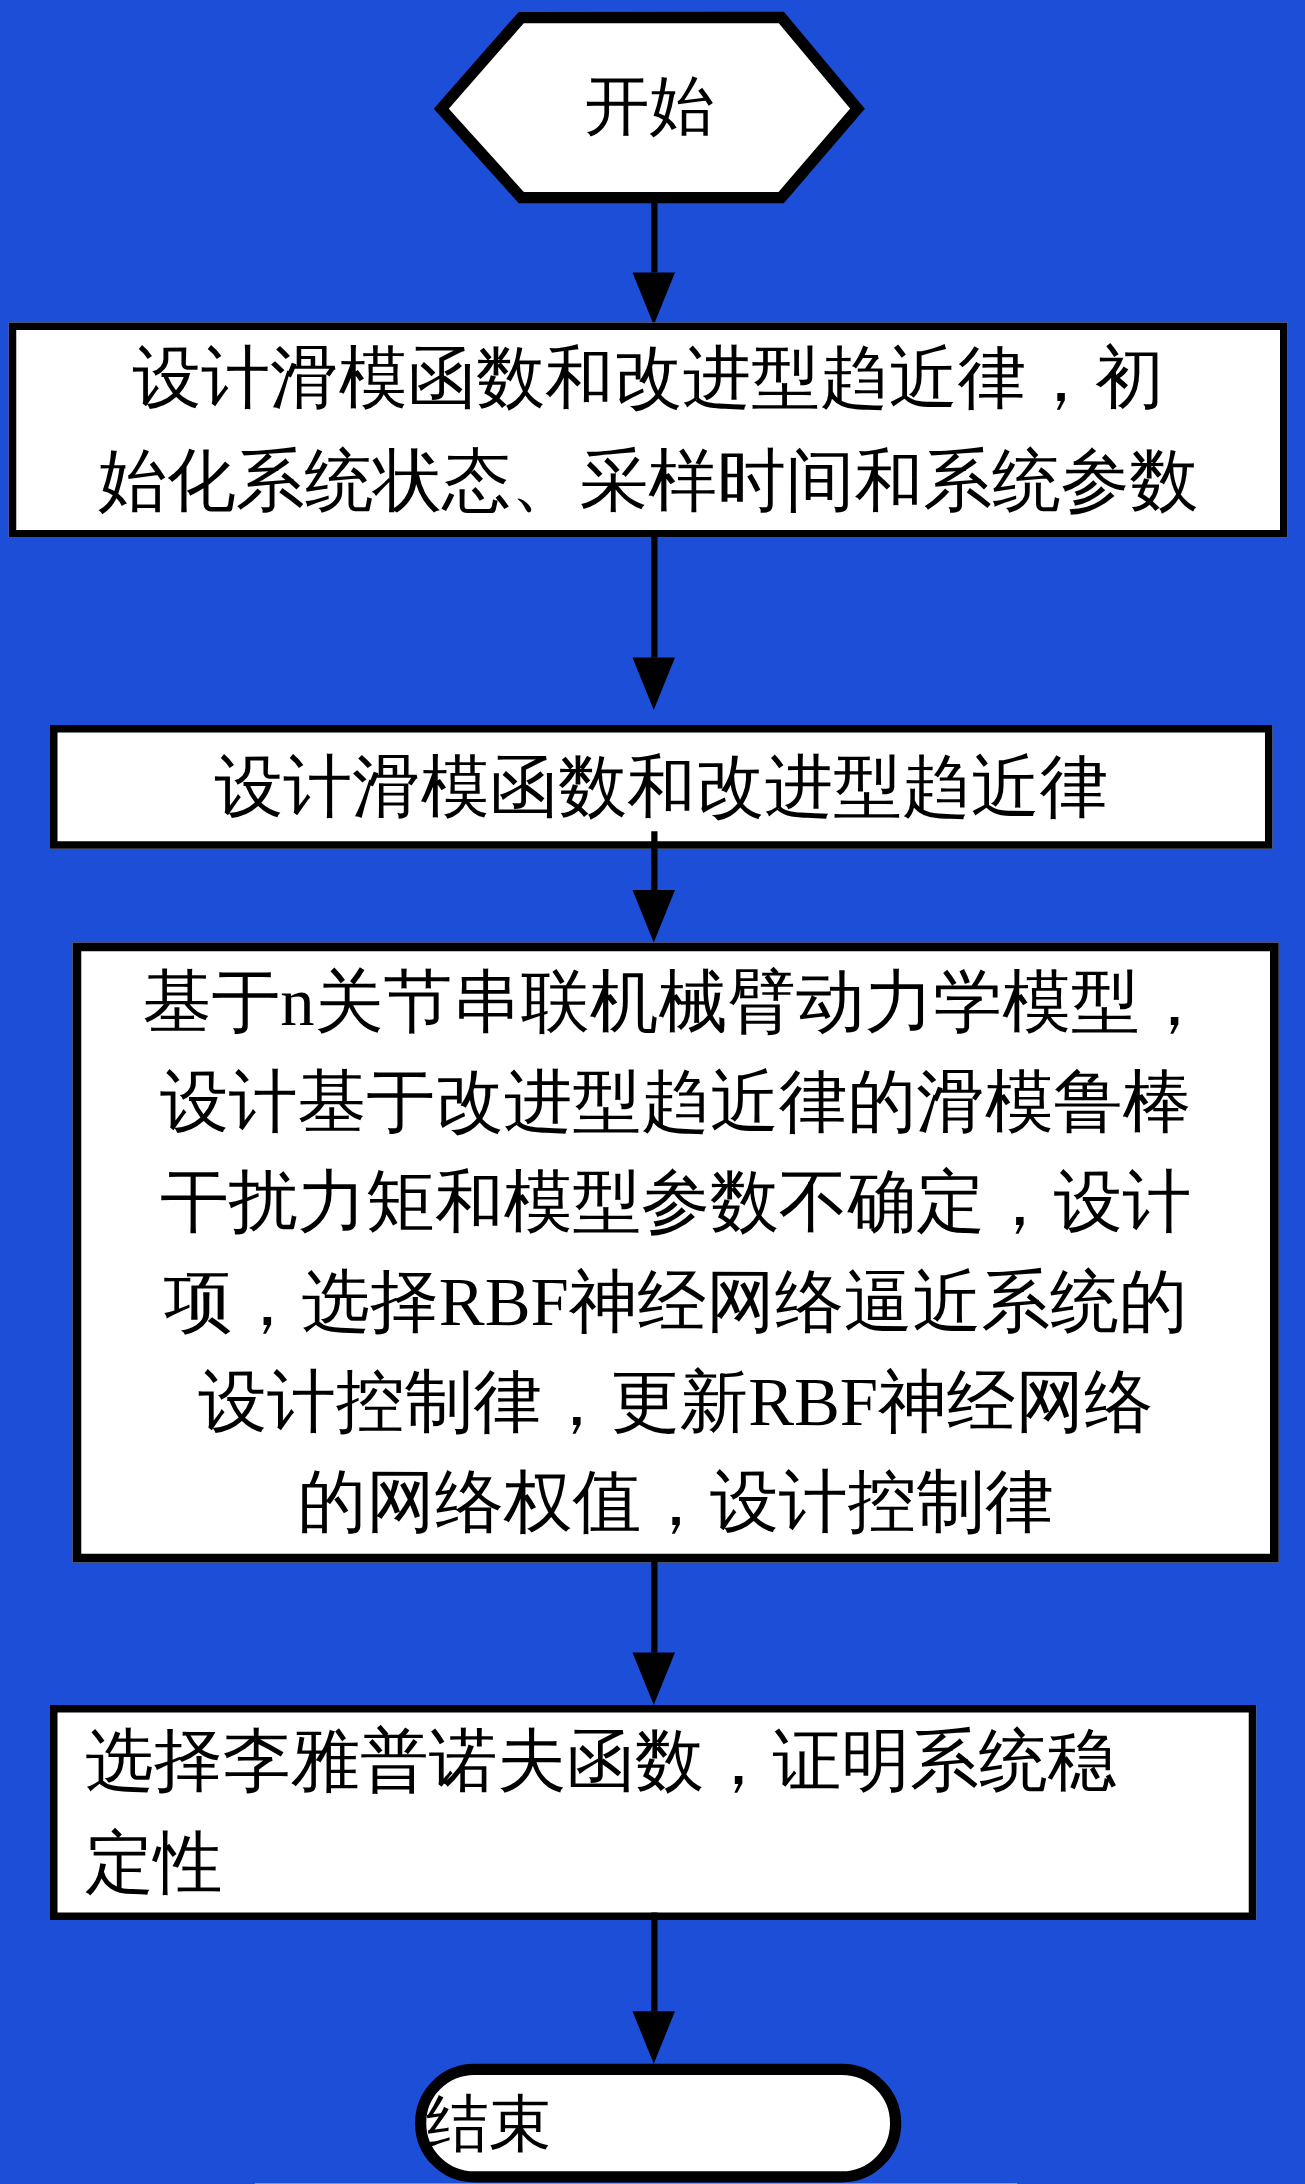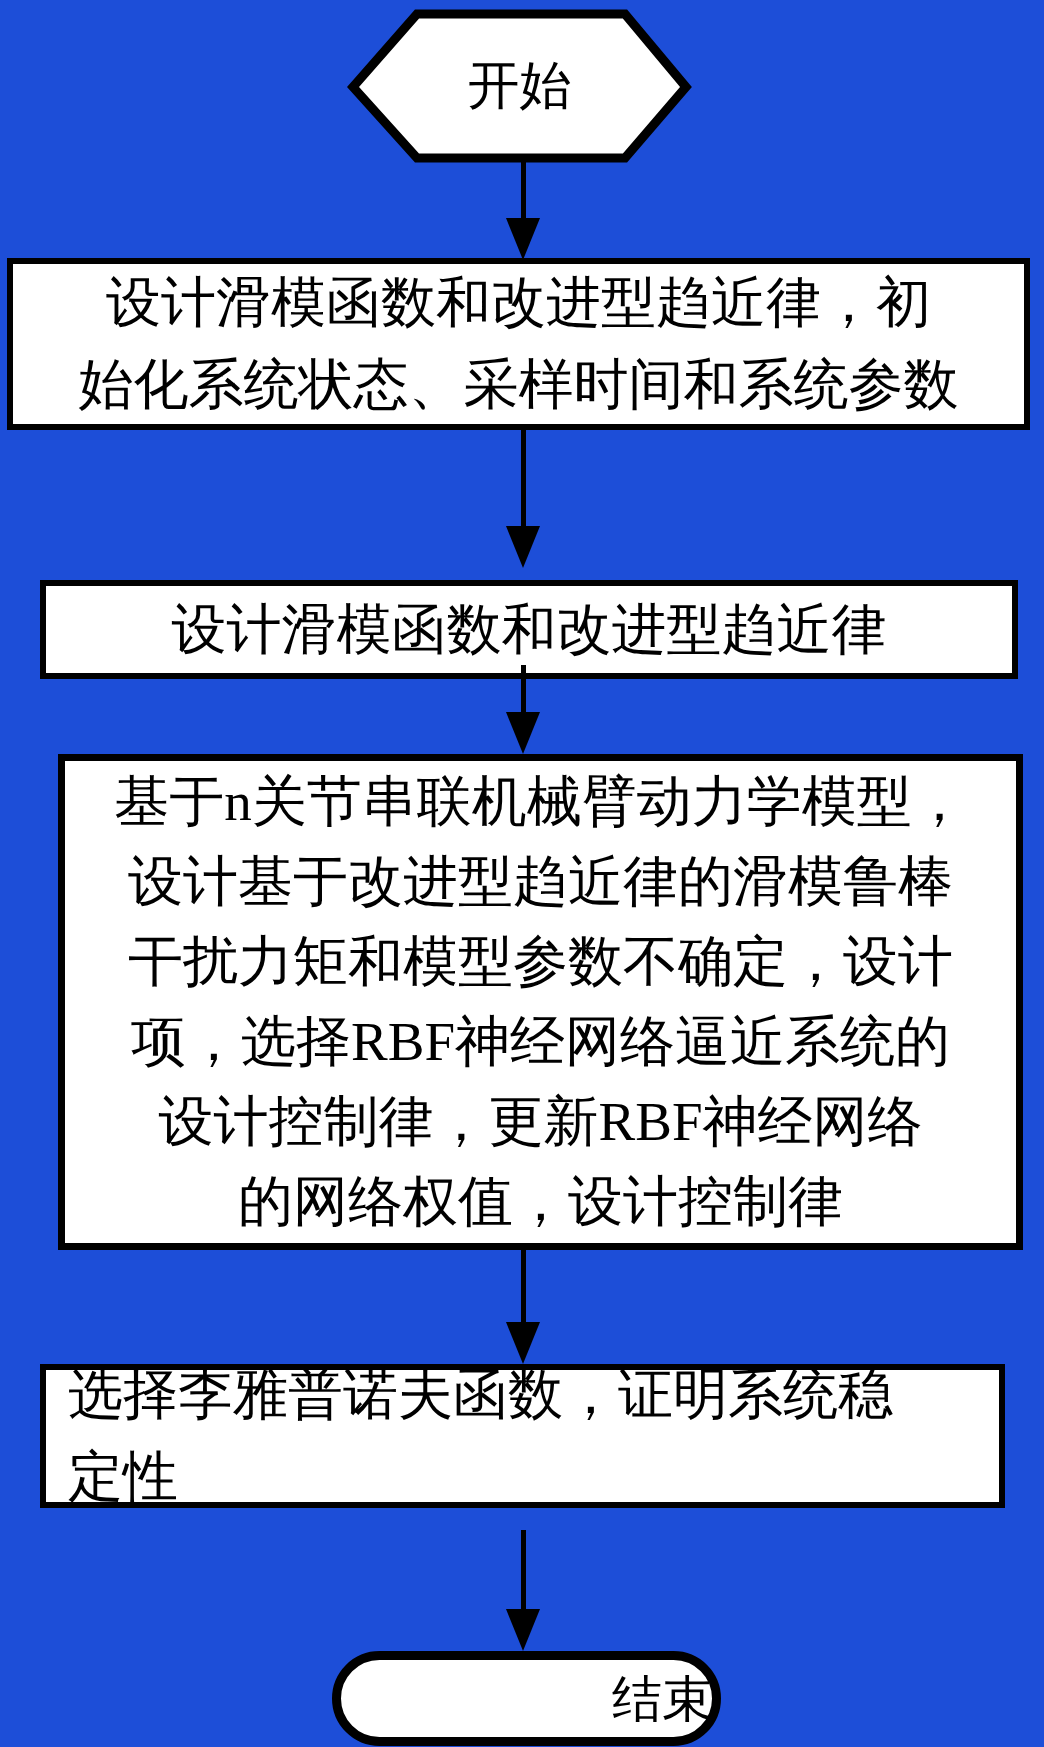--- a/index.html
+++ b/index.html
@@ -48,37 +48,37 @@
     font-size: 55px;
     line-height: 82px;
   }
   .pbox .tline {
     white-space: nowrap;
     text-align: center;
   }
   .box-1 { left: 7px;  top: 258px;  width: 1023px; height: 172px; }
   .box-2 { left: 40px; top: 580px;  width: 978px;  height: 99px;  }
   .box-3 { left: 43px; top: 754px;  width: 965px;  height: 496px; border-width: 7px; line-height: 80px; margin-left: 15px; }
-  .box-4 { left: 40px; top: 1364px; width: 965px;  height: 144px; padding-left: 22px; }
+  .box-4 { left: 40px; top: 1364px; width: 965px;  height: 172px; padding-left: 22px; }
   .box-4 .tline { text-align: left; }
 
   
   .stadium {
     position: absolute;
     left: 332px;
     top: 1651px;
     width: 389px;
     height: 95px;
     background: #ffffff;
     border: 9px solid #000000;
     border-radius: 60px;
     box-sizing: border-box;
     display: flex;
     align-items: center;
-    justify-content: flex-end;
+    justify-content: flex-start;
     font-size: 50px;
     line-height: 1;
   }
 
   
   .arrow {
     position: absolute;
     width: 34px;
     display: flex;
     flex-direction: column;

